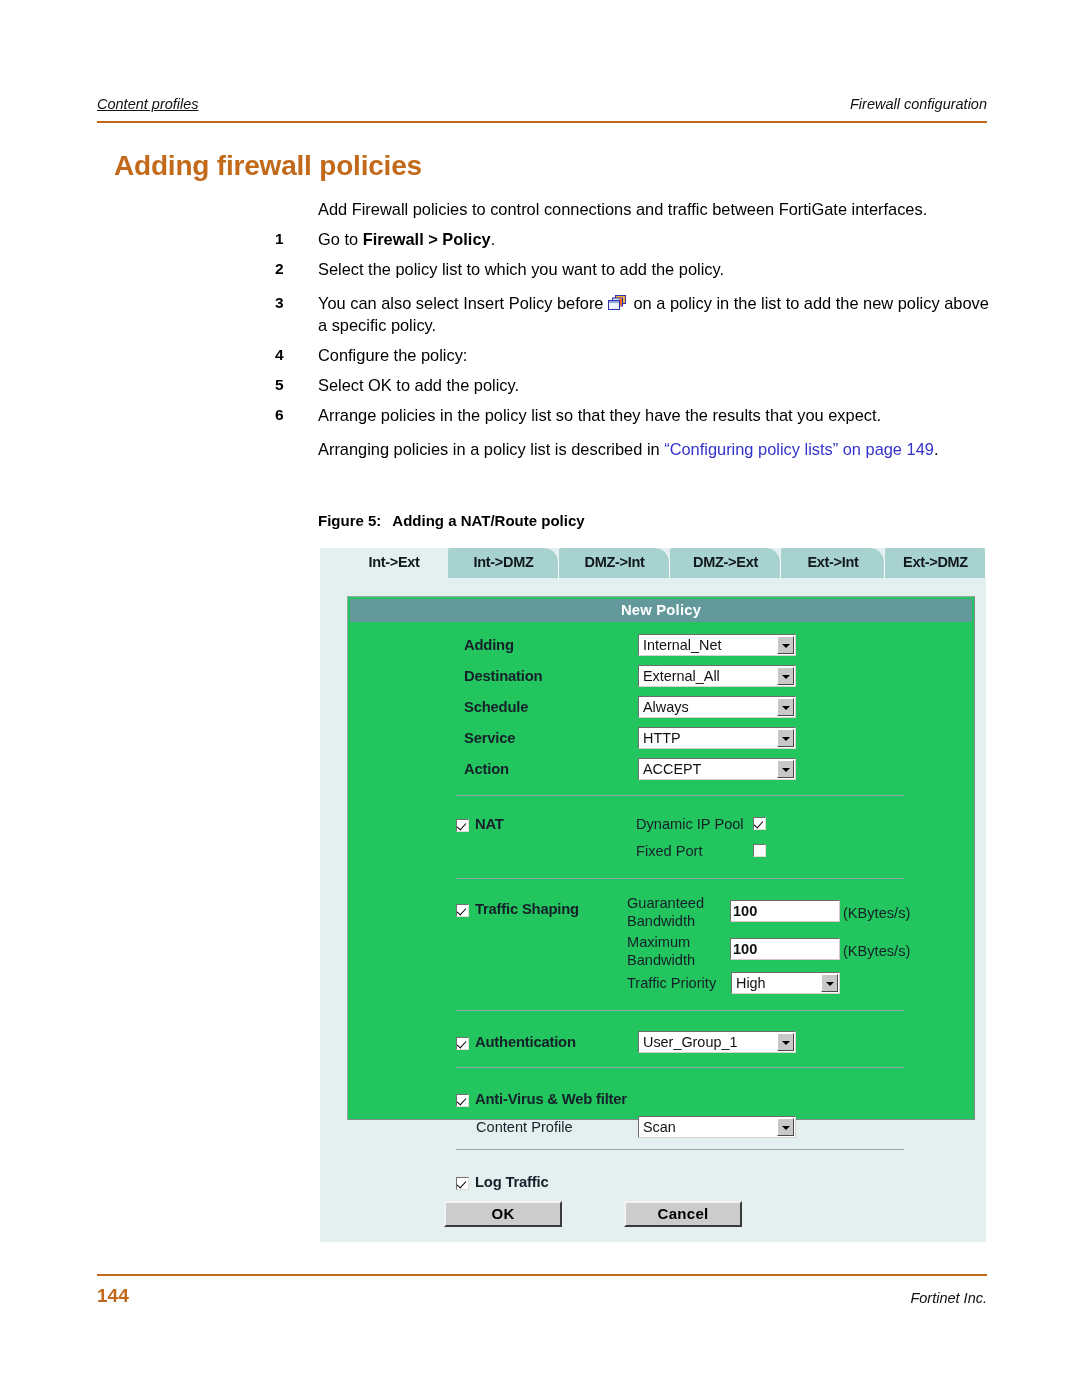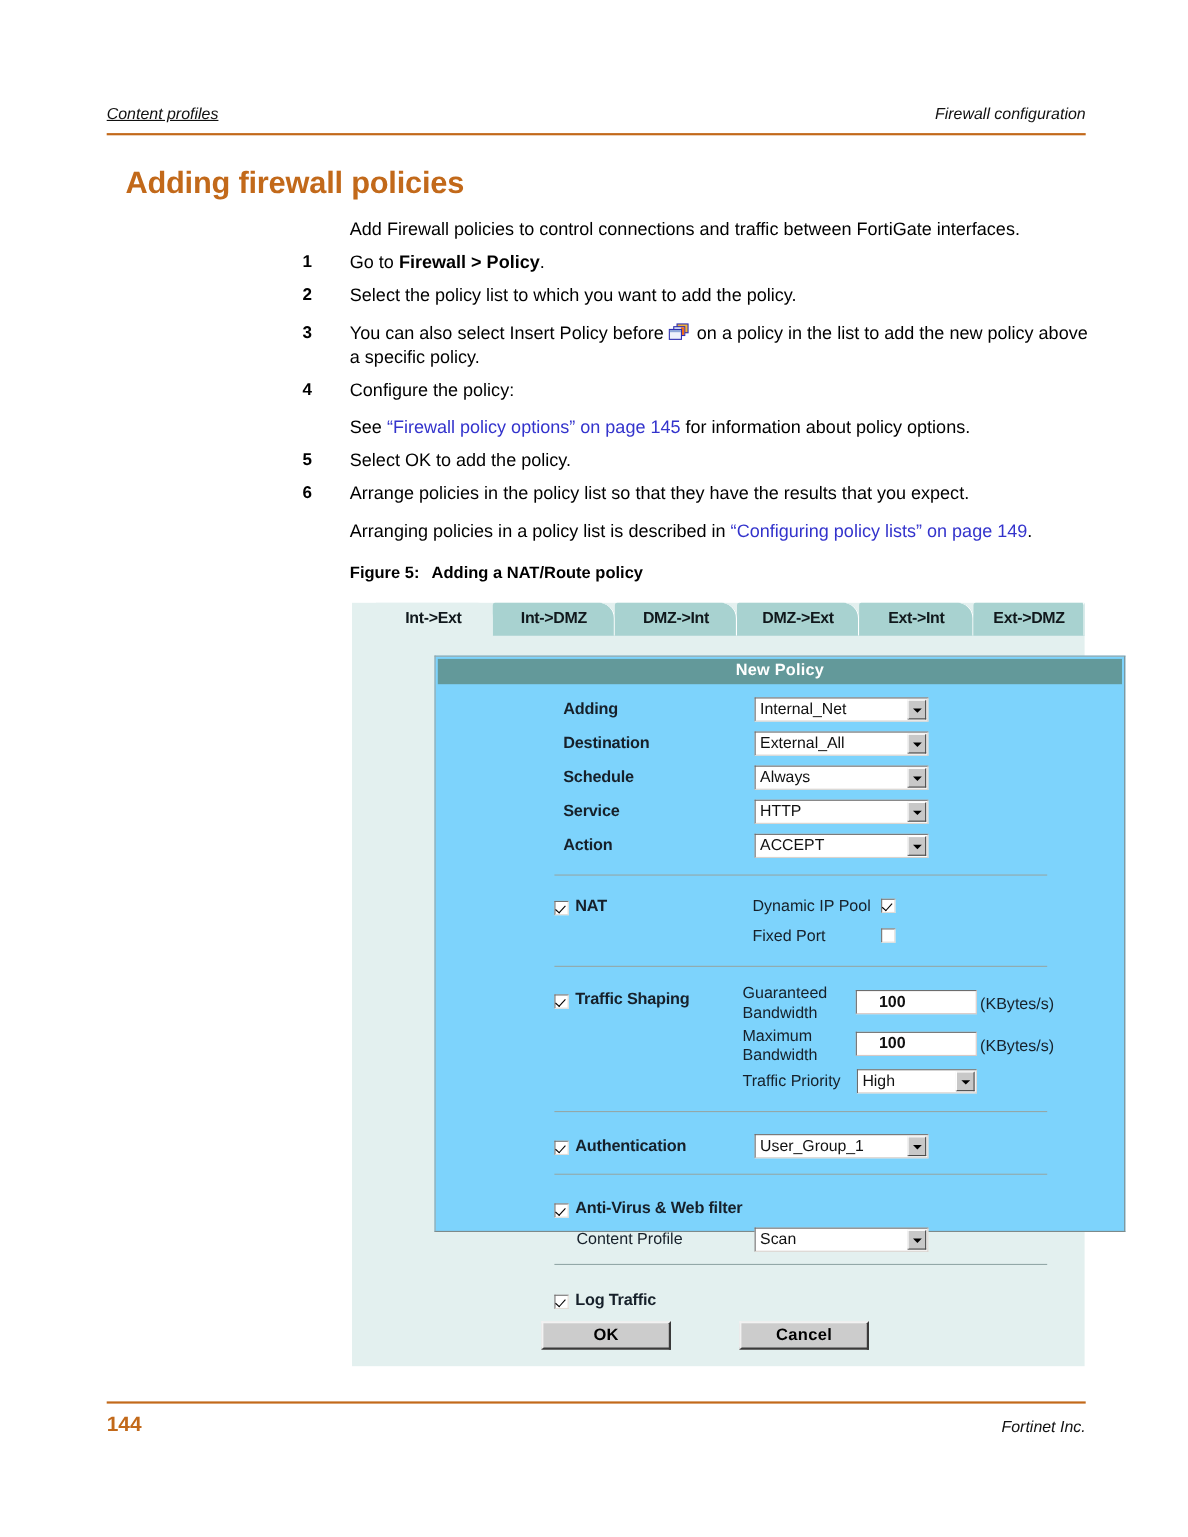--- a/index.html
+++ b/index.html
@@ -150,26 +150,25 @@
     z-index: 5;
   }
   
 
   .panel {
     position: absolute;
     left: 27px;
     top: 48px;
     width: 628px;
     height: 524px;
-    background: #7dd3fc;
+    background: #22c55e;
     border: 1px solid #9aa6a6;
     border-right-color: #7d8a8a;
     border-bottom-color: #7d8a8a;
     box-sizing: border-box;
-    margin-left: 48px;
   }
 
   .panel-head {
     position: absolute;
     left: 2px;
     top: 2px;
     width: 622px;
     height: 23px;
     background: #63999a;
     color: #ffffff;
@@ -246,21 +245,21 @@
     background: #ffffff;
     border-top: 1px solid #6d6d6d;
     border-left: 1px solid #6d6d6d;
     border-right: 1px solid #d8c9c6;
     border-bottom: 1px solid #d8c9c6;
     box-sizing: border-box;
     font-size: 14.6px;
     font-weight: bold;
     color: #101010;
     line-height: 20px;
-    padding-left: 20px;
+    padding-left: 2px;
   }
 
   
   .cbox {
     position: absolute;
     width: 13px;
     height: 13px;
     background: #ffffff;
     border-top: 1px solid #707070;
     border-left: 1px solid #707070;
@@ -367,21 +366,20 @@
               <rect x="13" y="4.5" width="3" height="7" fill="#f26a1b"></rect>
               <rect x="2" y="6" width="12" height="10" fill="#2f2fb0"></rect>
               <rect x="3" y="7" width="10" height="8" fill="#eef2fb"></rect>
               <rect x="3" y="7" width="10" height="2" fill="#8fa8d8"></rect>
             </svg></span><span>on a policy in the list to add the new policy above a specific policy.</span></div>
     </div>
 
     <div class="step">
       <span class="num">4</span>
       <div class="txt">Configure the policy:</div>
-      <div class="sub"><span>See </span><span class="xref">“Firewall policy options” on page 145</span><span> for information about policy options.</span></div>
     </div>
 
     <div class="step">
       <span class="num">5</span>
       <div class="txt">Select OK to add the policy.</div>
     </div>
 
     <div class="step">
       <span class="num">6</span>
       <div class="txt">Arrange policies in the policy list so that they have the results that you expect.</div>

